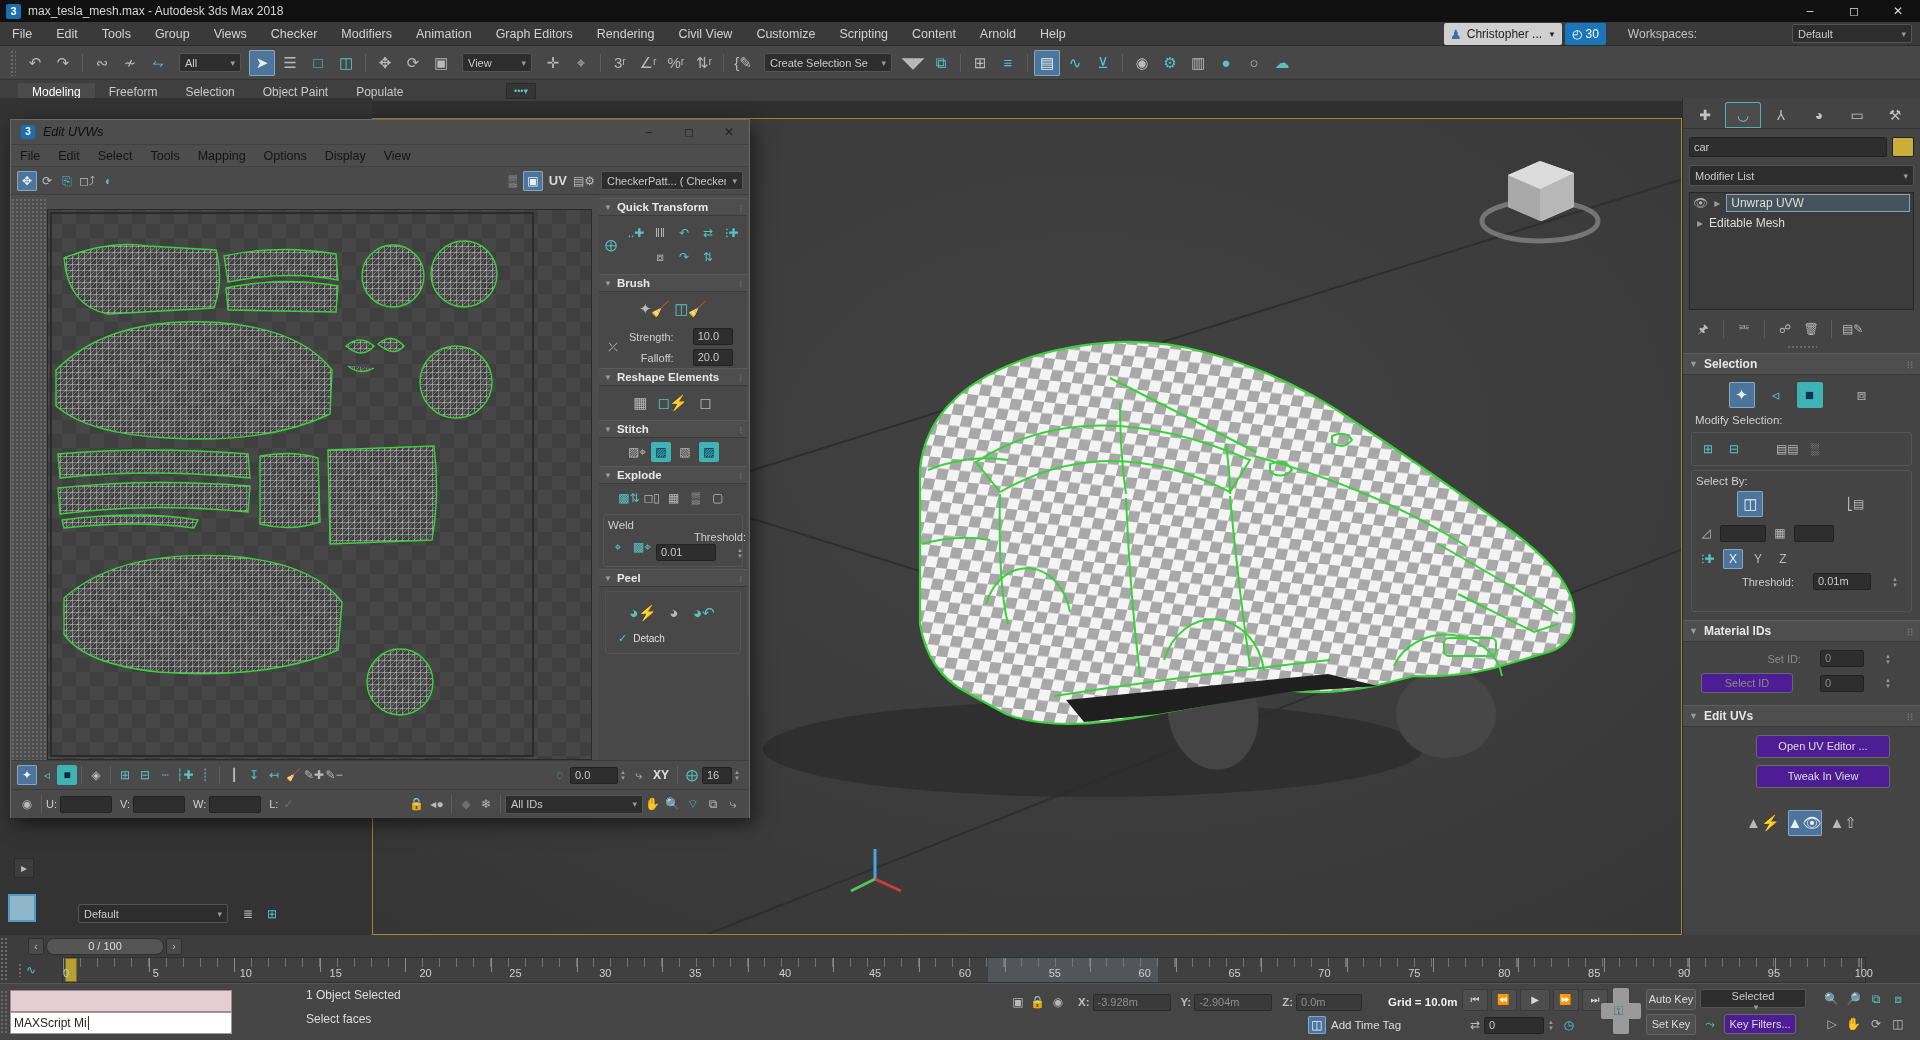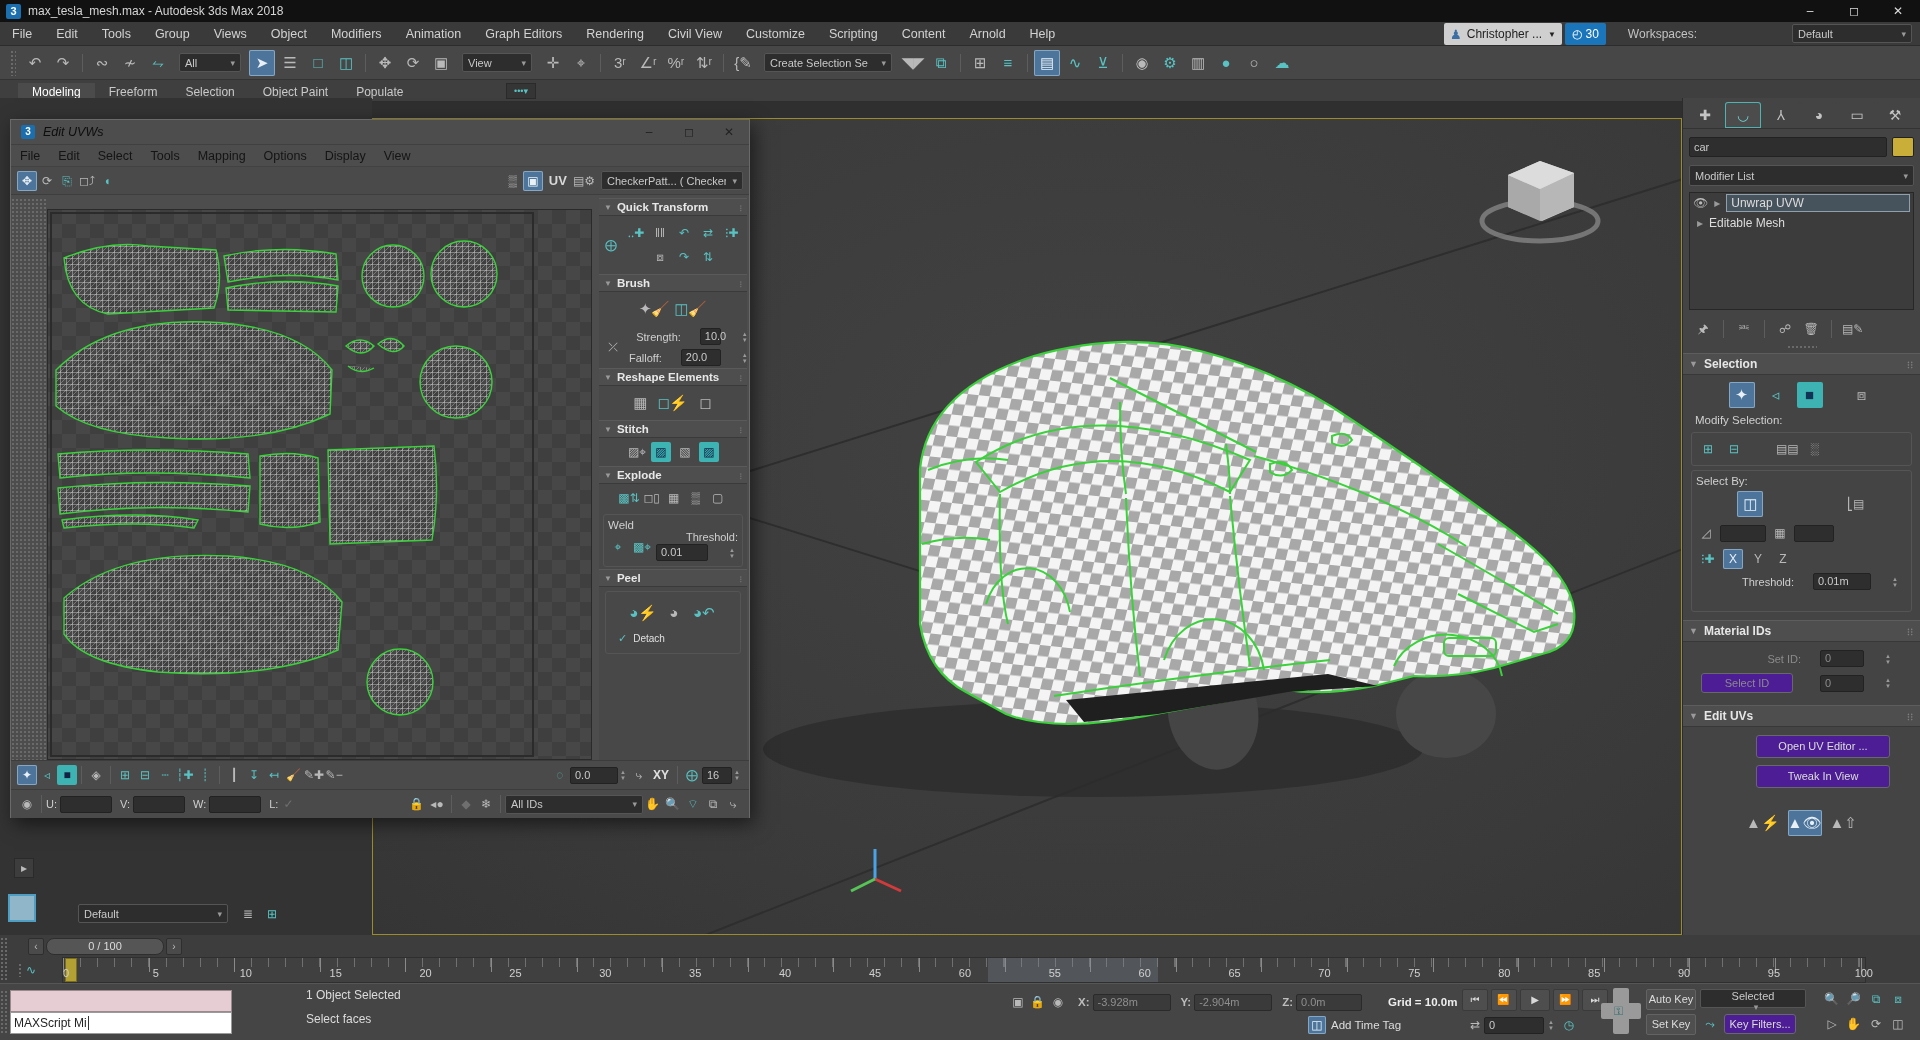--- a/index.html
+++ b/index.html
@@ -123,21 +123,21 @@
     <div class="winbtn close" data-name="close-button">✕</div>
   </div>
 </div>
 
 <div id="menubar" class="abs" data-name="main-menu-bar">
     <span data-name="menu-item">File</span>
     <span data-name="menu-item">Edit</span>
     <span data-name="menu-item">Tools</span>
     <span data-name="menu-item">Group</span>
     <span data-name="menu-item">Views</span>
-    <span data-name="menu-item">Object</span>
+    <span data-name="menu-item">Checker</span>
     <span data-name="menu-item">Modifiers</span>
     <span data-name="menu-item">Animation</span>
     <span data-name="menu-item">Graph Editors</span>
     <span data-name="menu-item">Rendering</span>
     <span data-name="menu-item">Civil View</span>
     <span data-name="menu-item">Customize</span>
     <span data-name="menu-item">Scripting</span>
     <span data-name="menu-item">Content</span>
     <span data-name="menu-item">Arnold</span>
     <span data-name="menu-item">Help</span>
@@ -530,21 +530,21 @@
     </div>
     <div class="uvicons">
       <div class="i big" data-name="move-brush-icon">✦🧹</div>
       <div class="i big tl" data-name="relax-brush-icon">◫🧹</div>
     </div>
     <div class="row" style="padding:0 4px;">
       <div class="i" data-name="falloff-type-icon">⤫</div>
       <div style="flex:1;">
         <div class="lblrow">
           <span data-name="strength-label">Strength:</span>
-          <span class="fld" style="width:21px;" data-name="strength-field">10.0</span>
+          <span class="fld" style="width:40px;" data-name="strength-field">10.0</span>
           <span class="spn" data-name="strength-spinner">
               <span>▲</span>
               <span>▼</span>
             </span>
         </div>
         <div class="lblrow">
           <span data-name="falloff-label">Falloff:</span>
           <span class="fld" style="width:40px;" data-name="falloff-field">20.0</span>
           <span class="spn" data-name="falloff-spinner">
               <span>▲</span>
@@ -587,21 +587,21 @@
       <div class="i" data-name="flatten-custom-icon">▢</div>
     </div>
     <div class="grpbox" style="margin:2px 4px;">
       <div class="grplabel" data-name="weld-label">Weld</div>
       <div class="row" style="gap:4px;">
         <div class="i tl" data-name="target-weld-icon">⌖</div>
         <div class="i tl" data-name="weld-selected-icon">▩⌖</div>
         <div style="flex:1;">
           <div style="font-size:11px;color:#cfcfcf;text-align:right;" data-name="weld-threshold-label">Threshold:</div>
           <div class="lblrow" style="padding:1px 0;">
-            <span class="fld" style="width:52px;" data-name="weld-threshold-field">0.01</span>
+            <span class="fld" style="width:60px;" data-name="weld-threshold-field">0.01</span>
             <span class="spn" data-name="weld-threshold-spinner">
                 <span>▲</span>
                 <span>▼</span>
               </span>
           </div>
         </div>
       </div>
     </div>
     <div class="uvrh" data-name="rollout-peel">
       <span class="car">▼</span>

